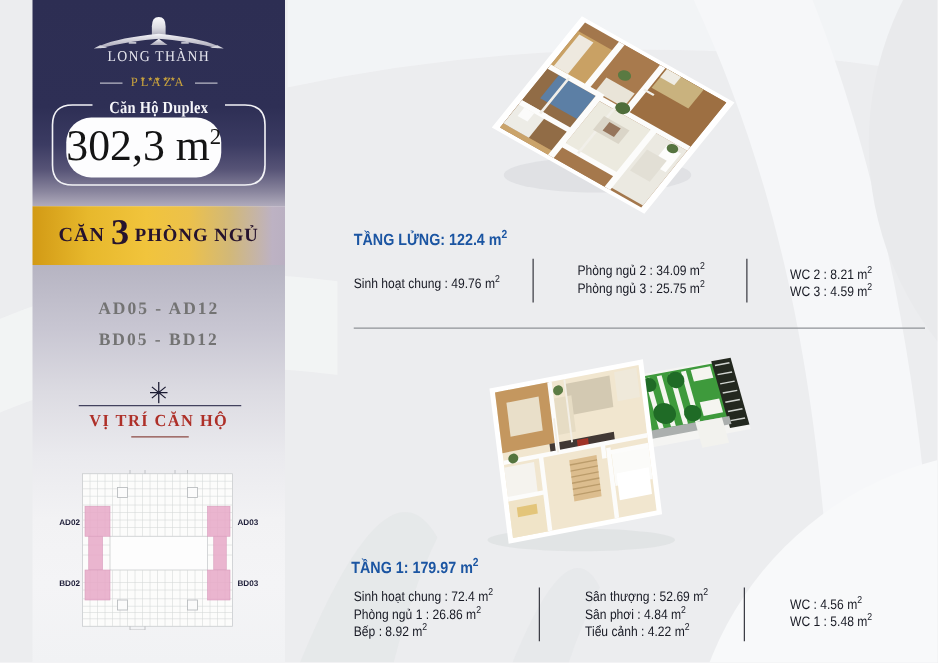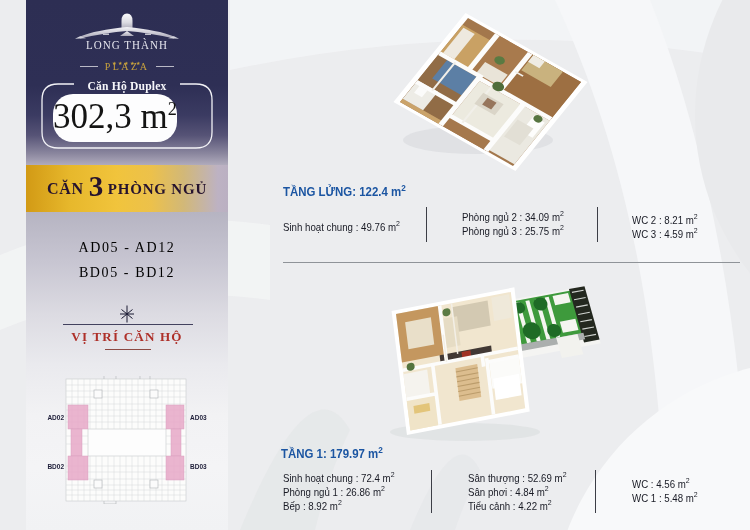--- a/index.html
+++ b/index.html
@@ -12,22 +12,22 @@
   .goldband{position:absolute;left:0;top:165px;width:202px;height:47px;
     background:linear-gradient(90deg,#d29a15 0%,#e7b82c 22%,#f1c43c 45%,#ecc14b 62%,#d2b878 78%,#bdb2c3 95%,#bab0c2 100%);
     text-align:center;color:#26132e;font-family:"Liberation Serif",serif;}
   .goldband .inner{position:absolute;left:0;right:0;top:3px;}
   .silver{position:absolute;left:0;top:212px;width:202px;height:318px;
     background:linear-gradient(180deg,#b6b4c2 0%,#c8c6d2 16%,#dcdbe2 32%,#eaeaee 48%,#f2f2f4 64%,#f4f4f6 80%,#f1f2f4 100%);}
   .label-duplex{position:absolute;left:0;width:202px;top:78px;text-align:center;
     color:#f6f6fa;font-family:"Liberation Serif",serif;font-size:13.5px;font-weight:bold;letter-spacing:0.2px;transform:scaleX(0.86);}
   .whitebox{position:absolute;left:27px;top:94px;width:124px;height:48px;border-radius:20px;background:#fdfdfe;
     text-align:center;color:#141414;font-family:"Liberation Serif",serif;font-size:35px;line-height:46px;}
-  .ad{position:absolute;left:0;width:202px;text-align:center;color:#000000;
-    font-family:"Liberation Serif",serif;font-size:14px;font-weight:normal;letter-spacing:1.6px;}
+  .ad{position:absolute;left:0;width:202px;text-align:center;color:#737373;
+    font-family:"Liberation Serif",serif;font-size:14px;font-weight:bold;letter-spacing:1.6px;}
   .redtitle{position:absolute;left:0;width:202px;top:329px;text-align:center;color:#ae3029;
     font-family:"Liberation Serif",serif;font-size:13.5px;font-weight:bold;letter-spacing:1.2px;transform:scaleX(0.97);}
   .line1{position:absolute;left:37px;top:324px;width:130px;height:1px;background:#42415e;}
   .line2{position:absolute;left:79px;top:349px;width:46px;height:1px;background:#8c4a44;}
   
   .h-blue{position:absolute;color:#1b55a2;font-size:13px;font-weight:bold;transform:scaleX(0.88);transform-origin:left top;white-space:nowrap;}
   .cell{position:absolute;color:#181a24;font-size:11px;line-height:13.8px;transform:scaleX(0.88);transform-origin:left top;white-space:nowrap;}
   .vsep{position:absolute;width:1px;background:#3c3e46;}
   .hrule{position:absolute;left:283px;top:262px;width:457px;height:1px;background:#8f9398;}
   sup{font-size:72%;vertical-align:super;line-height:0;}

